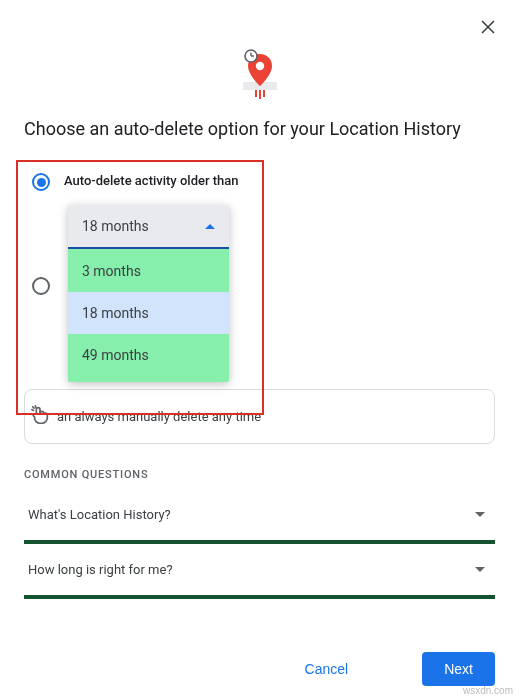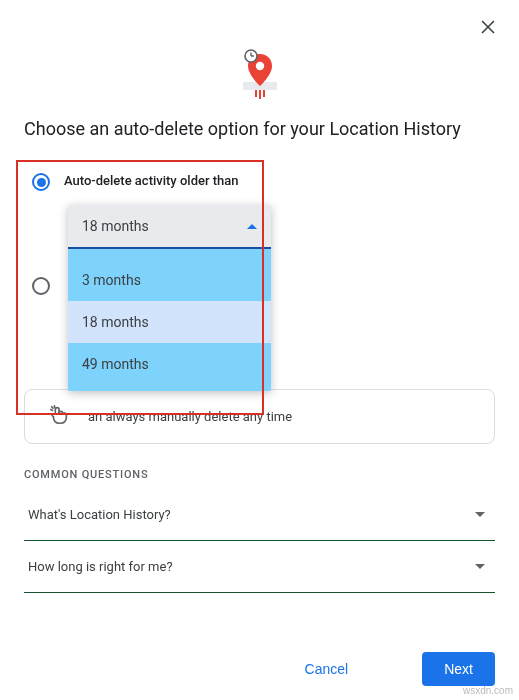--- a/index.html
+++ b/index.html
@@ -86,22 +86,22 @@
       font-weight: 500;
       color: #202124;
     }
     .radio-row.second {
       margin-top: 78px;
     }
     .dropdown-box {
       position: absolute;
       left: 44px;
       top: 36px;
-      width: 203px;
-      background: #7dd3fc;
+      width: 161px;
+      background: #86efac;
       box-shadow: 0 2px 10px rgba(0,0,0,0.25);
       z-index: 30;
       border-radius: 2px;
     }
     .dropdown-selected {
       background: #e8eaed;
       padding: 13px 14px;
       display: flex;
       justify-content: space-between;
       align-items: center;
@@ -109,59 +109,59 @@
       color: #3c4043;
       border-bottom: 2px solid #174ea6;
     }
     .dropdown-selected .arrow-up {
       width: 0; height: 0;
       border-left: 5px solid transparent;
       border-right: 5px solid transparent;
       border-bottom: 5px solid #1a73e8;
     }
     .dropdown-options {
-      padding: 10px 0 6px 0;
+      padding: 1px 0 6px 0;
     }
     .dropdown-option {
       padding: 13px 14px;
       font-size: 14px;
       color: #3c4043;
       cursor: pointer;
     }
     .dropdown-option.highlighted {
       background: #d2e3fc;
     }
     .info-card {
       border: 1px solid #dadce0;
       border-radius: 8px;
       margin-top: 90px;
-      padding: 14px 23px;
-      display: flex;
-      align-items: center;
-      gap: 18px;
+      padding: 14px 4px;
+      display: flex;
+      align-items: center;
+      gap: 6px;
       font-size: 13px;
       color: #3c4043;
     }
     .info-icon {
       flex-shrink: 0;
     }
     .common-q-header {
       font-size: 11px;
       letter-spacing: 0.8px;
       color: #5f6368;
       font-weight: 500;
       margin-top: 24px;
       margin-bottom: 8px;
     }
     .faq-item {
       display: flex;
       justify-content: space-between;
       align-items: center;
       padding: 18px 4px;
-      border-bottom: 1px solid #14532d;
+      border-bottom: 4px solid #14532d;
       font-size: 13px;
       color: #3c4043;
       cursor: pointer;
     }
     .faq-item:last-of-type { border-bottom: none; }
     .faq-arrow {
       width: 0; height: 0;
       border-left: 5px solid transparent;
       border-right: 5px solid transparent;
       border-top: 5px solid #5f6368;

